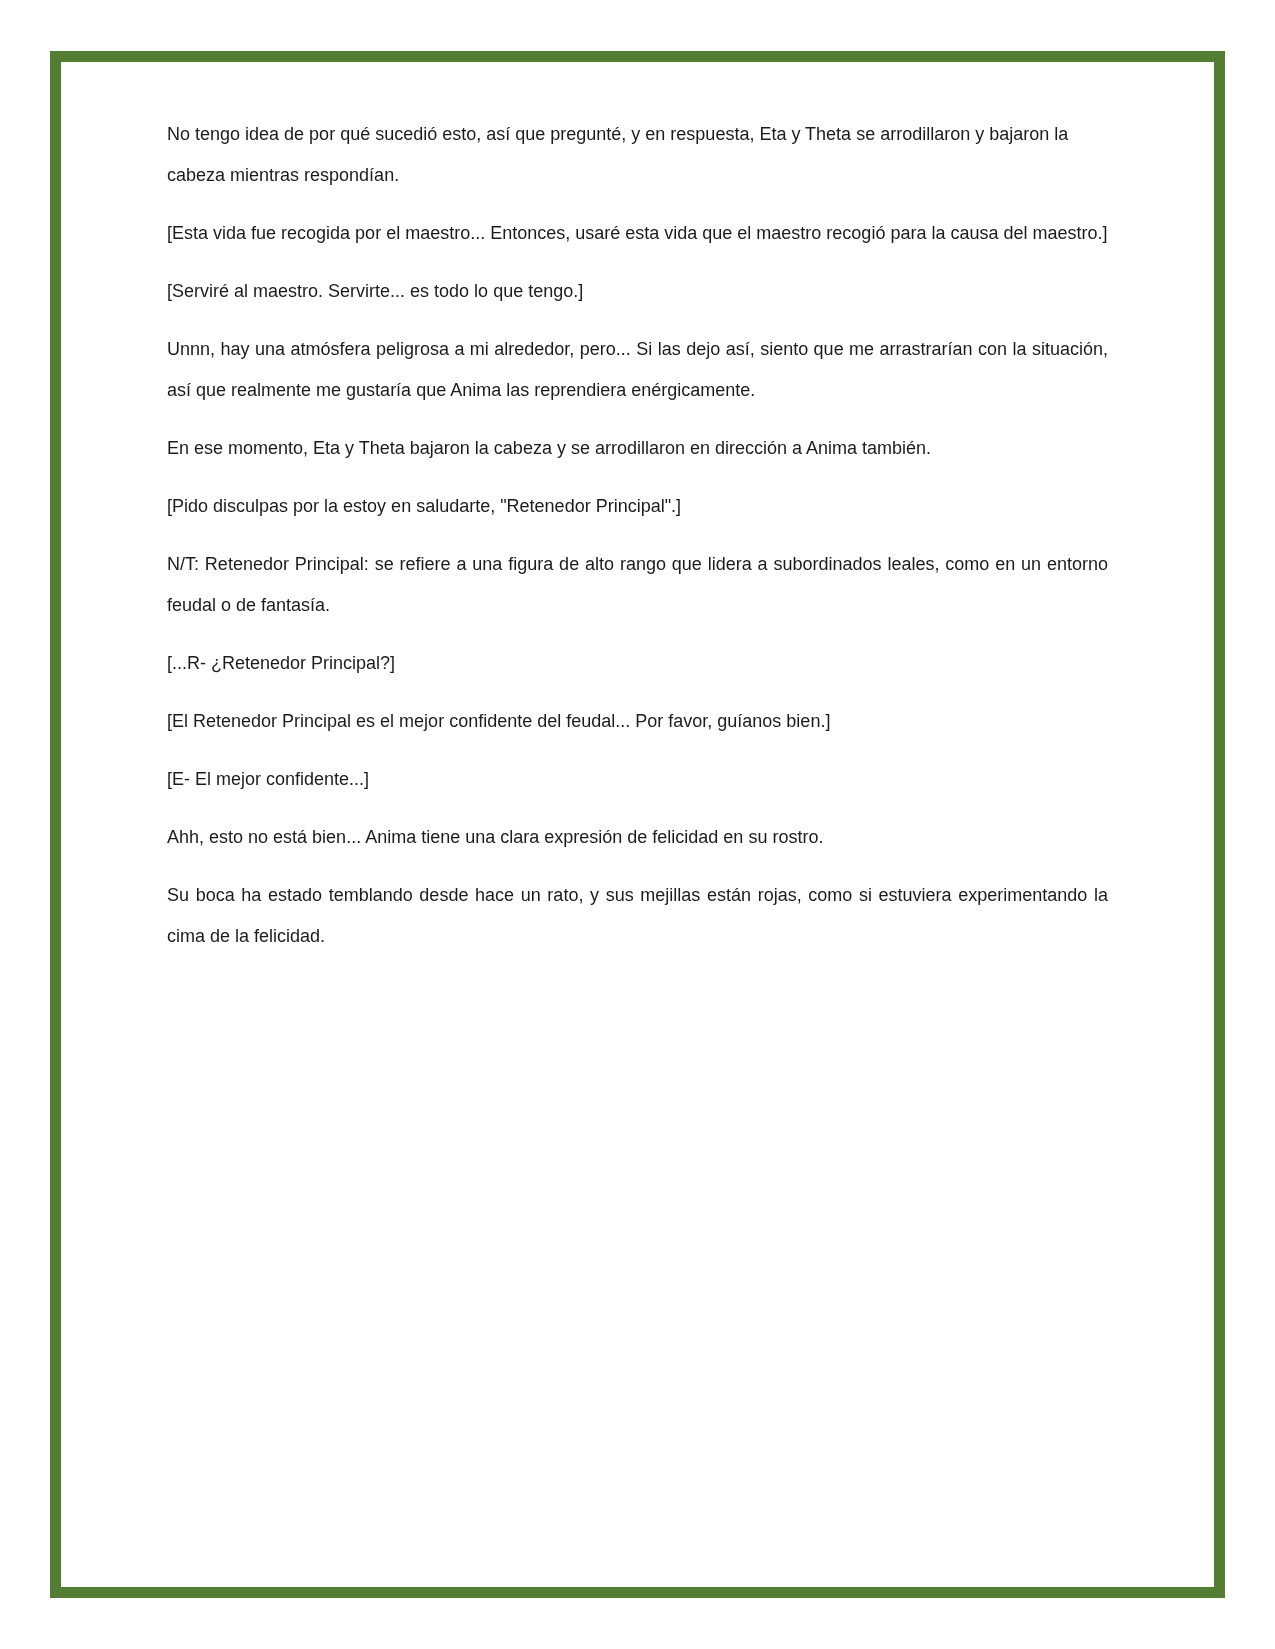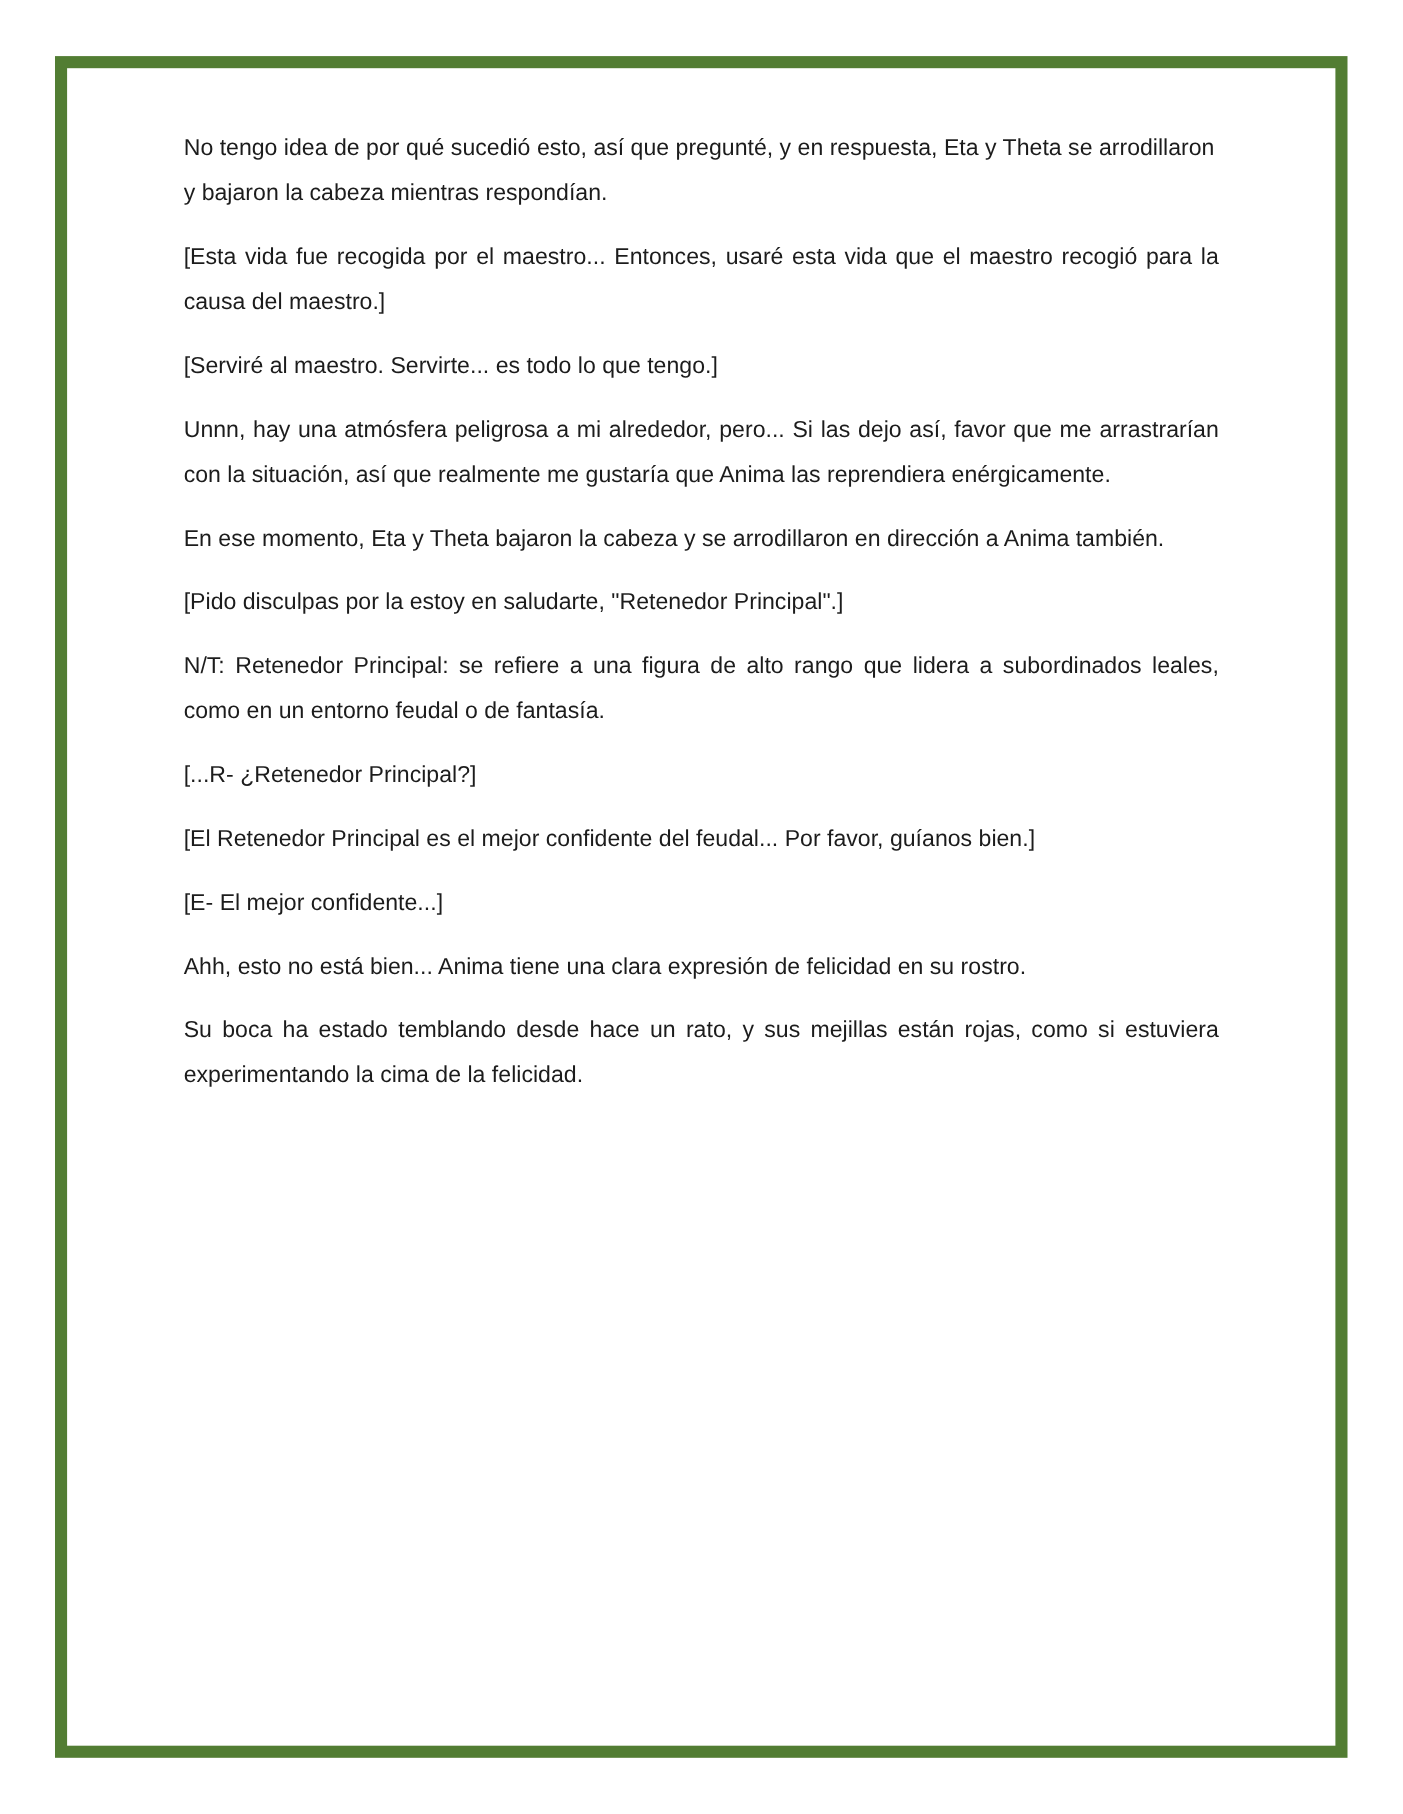--- a/index.html
+++ b/index.html
@@ -22,21 +22,21 @@
     border: 11px solid var(--frame-color, #527d33);
     background: var(--page-bg, #ffffff);
     box-sizing: content-box;
   }
   .page-content {
     position: absolute;
     left: 106px;
     top: 52px;
     width: 941px;
     color: var(--text-color, #1c1c1c);
-    font-size: 21px;
+    font-size: 18px;
     line-height: 41px;
   }
   .para {
     margin: 0 0 17px 0;
     text-align: justify;
     white-space: normal;
   }
   .para.align-left {
     text-align: left;
   }
@@ -52,21 +52,21 @@
 
     <p class="para align-left">No tengo idea de por qué sucedió esto, así que pregunté, y en respuesta, Eta y Theta se arrodillaron y bajaron la cabeza mientras respondían.</p>
 
     <p class="para">[Esta vida fue recogida por el maestro... Entonces, usaré esta vida que el maestro recogió para la causa del maestro.]</p>
 
     <p class="para align-left">[Serviré al maestro. Servirte... es todo lo que tengo.]</p>
 
 
 
 
-    <p class="para">Unnn, hay una atmósfera peligrosa a mi alrededor, pero... Si las dejo así, favor que me arrastrarían con la situación, así que realmente me gustaría que Anima las reprendiera enérgicamente.</p>
+    <p class="para">Unnn, hay una atmósfera peligrosa a mi alrededor, pero... Si las dejo así, siento que me arrastrarían con la situación, así que realmente me gustaría que Anima las reprendiera enérgicamente.</p>
 
     <p class="para">En ese momento, Eta y Theta bajaron la cabeza y se arrodillaron en dirección a Anima también.</p>
 
     <p class="para align-left">[Pido disculpas por la estoy en saludarte, "Retenedor Principal".]</p>
 
     <p class="para"><strong>N/T: Retenedor Principal</strong><span>: se refiere a una figura de alto rango que lidera a subordinados leales, como en un entorno feudal o de fantasía.</span></p>
 
     <p class="para align-left">[...R- ¿Retenedor Principal?]</p>
 
     <p class="para">[El Retenedor Principal es el mejor confidente del feudal... Por favor, guíanos bien.]</p>

